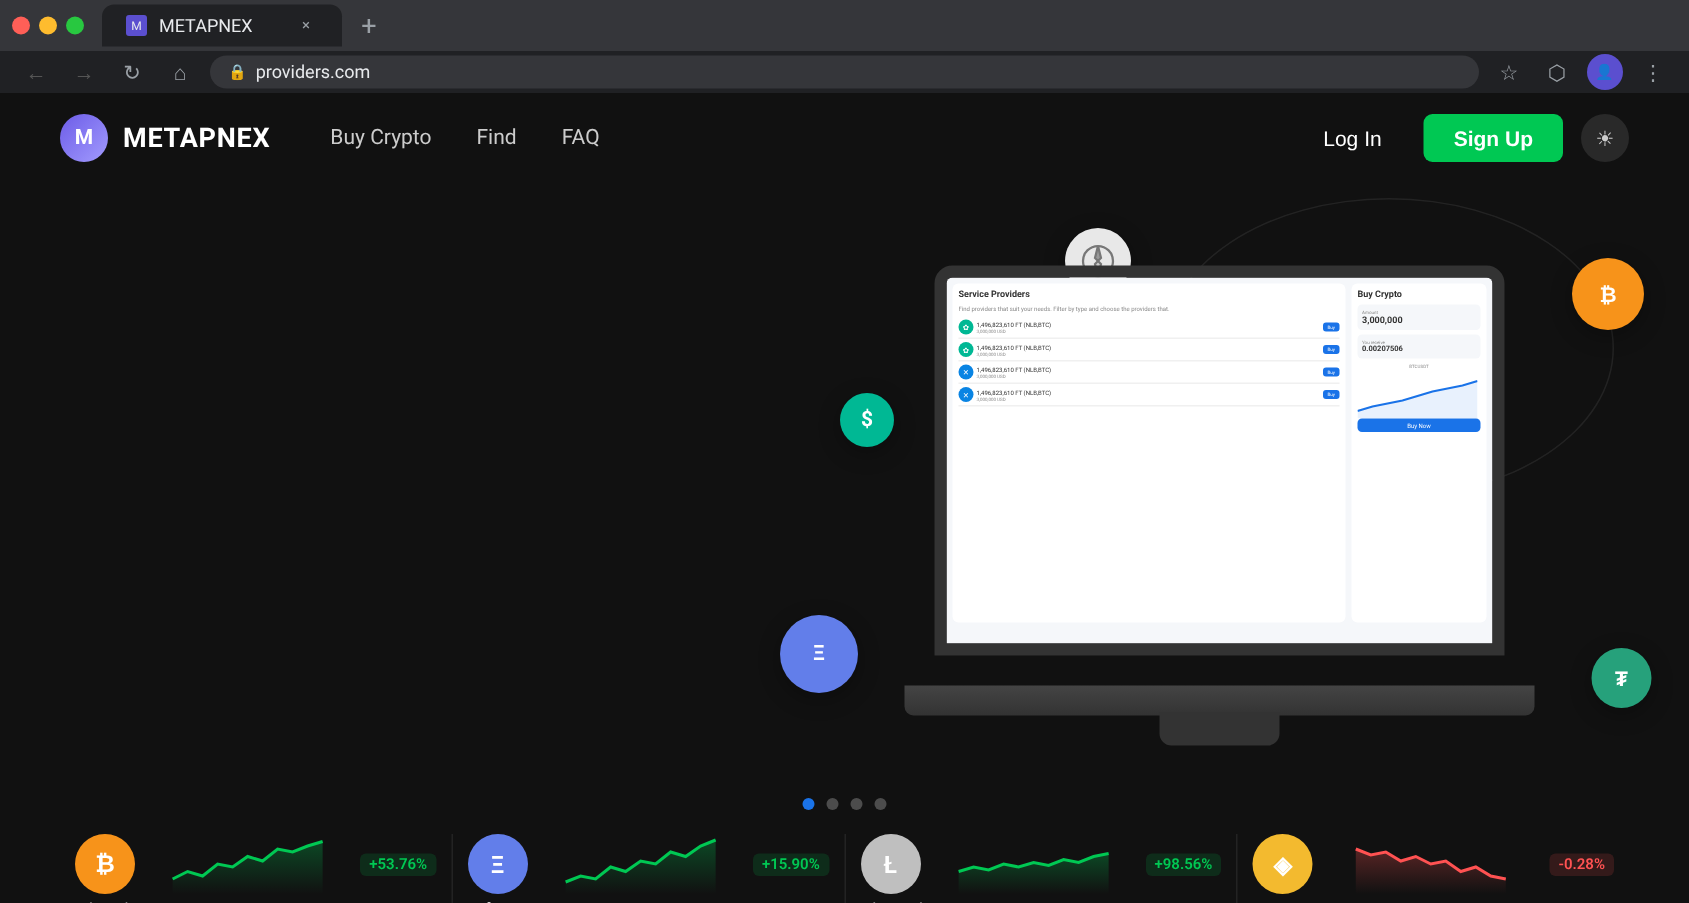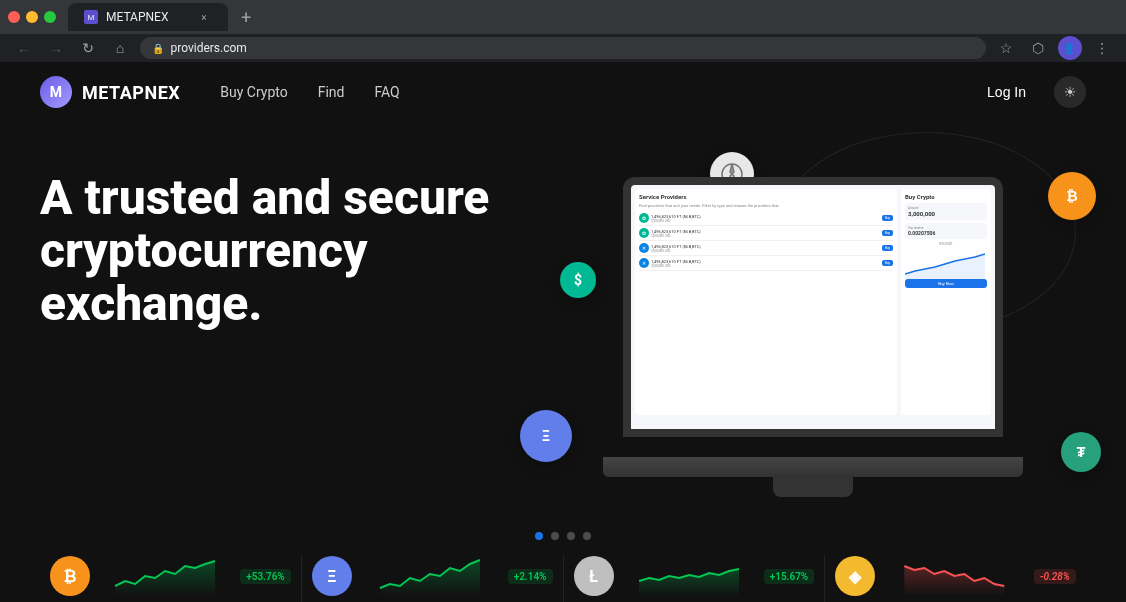--- a/index.html
+++ b/index.html
@@ -341,21 +341,21 @@
       display: flex; align-items: center; justify-content: center;
       font-size: 16px; font-weight: 700; color: #fff;
     }
     .ticker-chart {
       flex: 1; height: 40px; position: relative;
     }
     .ticker-badge {
       font-size: 10px; font-weight: 600; padding: 2px 6px; border-radius: 4px;
     }
     .ticker-badge.up { background: rgba(0,200,83,0.15); color: #00c853; }
-    .ticker-badge.down { background: rgba(255,82,82,0.15); color: #ff5252; font-style: italic; }
+    .ticker-badge.down { background: rgba(255,82,82,0.15); color: #ff5252; }
     .ticker-name {
       font-size: 14px; font-weight: 600; color: #fff;
     }
 
     svg { display: block; }
   </style>
 </head>
 <body>
 
 <div class="browser-chrome">
@@ -397,30 +397,30 @@
       <div class="logo-icon">M</div>
       <span class="logo-text">METAPNEX</span>
     </div>
     <div class="nav-links">
       <a class="nav-link">Buy Crypto</a>
       <a class="nav-link">Find</a>
       <a class="nav-link">FAQ</a>
     </div>
     <div class="nav-actions">
       <button class="btn-login">Log In</button>
+      <button class="btn-signup">Sign Up</button>
       <div class="theme-toggle">☀</div>
     </div>
   </nav>
 
   <div class="hero">
 
     <div class="arc-decoration"></div>
 
     <div class="hero-left">
-      <h1 class="hero-title">A trusted and secure cryptocurrency exchange.</h1>
     </div>
 
     <div class="hero-right">
 
       <div class="float-icon compass" style="position:absolute;top:10px;left:170px;width:44px;height:44px;">
         <svg width="24" height="24" viewBox="0 0 24 24" fill="none" stroke="#777" stroke-width="1.5">
           <circle cx="12" cy="12" r="10"></circle>
           <polygon points="12,2 14,10 12,12 10,10" fill="#999"></polygon>
           <polygon points="12,22 10,14 12,12 14,14" fill="#ccc"></polygon>
         </svg>
@@ -530,39 +530,39 @@
       <svg class="ticker-chart" width="100" height="40" viewBox="0 0 100 40">
         <defs>
           <linearGradient id="grad1" x1="0" y1="0" x2="0" y2="1">
             <stop offset="0%" stop-color="#00c853" stop-opacity="0.3"></stop>
             <stop offset="100%" stop-color="#00c853" stop-opacity="0"></stop>
           </linearGradient>
         </defs>
         <polyline points="0,32 10,28 20,30 30,22 40,25 50,18 60,20 70,12 80,15 90,8 100,4" fill="none" stroke="#00c853" stroke-width="2"></polyline>
         <polygon points="0,32 10,28 20,30 30,22 40,25 50,18 60,20 70,12 80,15 90,8 100,4 100,40 0,40" fill="url(#grad1)"></polygon>
       </svg>
-      <span class="ticker-badge up">+2.14%</span>
+      <span class="ticker-badge up">+15.90%</span>
     </div>
     <div class="ticker-name">Ethereum</div>
 
   </div>
       <div class="ticker-card">
     <div class="ticker-coin-row">
       <div class="ticker-coin-icon" style="background:#bfbfbf;">Ł</div>
       <svg class="ticker-chart" width="100" height="40" viewBox="0 0 100 40">
         <defs>
           <linearGradient id="grad2" x1="0" y1="0" x2="0" y2="1">
             <stop offset="0%" stop-color="#00c853" stop-opacity="0.3"></stop>
             <stop offset="100%" stop-color="#00c853" stop-opacity="0"></stop>
           </linearGradient>
         </defs>
         <polyline points="0,25 10,22 20,24 30,20 40,22 50,19 60,21 70,17 80,19 90,15 100,13" fill="none" stroke="#00c853" stroke-width="2"></polyline>
         <polygon points="0,25 10,22 20,24 30,20 40,22 50,19 60,21 70,17 80,19 90,15 100,13 100,40 0,40" fill="url(#grad2)"></polygon>
       </svg>
-      <span class="ticker-badge up">+15.67%</span>
+      <span class="ticker-badge up">+98.56%</span>
     </div>
     <div class="ticker-name">Litecoin</div>
 
   </div>
       <div class="ticker-card">
     <div class="ticker-coin-row">
       <div class="ticker-coin-icon" style="background:#f3ba2f;">◈</div>
       <svg class="ticker-chart" width="100" height="40" viewBox="0 0 100 40">
         <defs>
           <linearGradient id="grad3" x1="0" y1="0" x2="0" y2="1">

